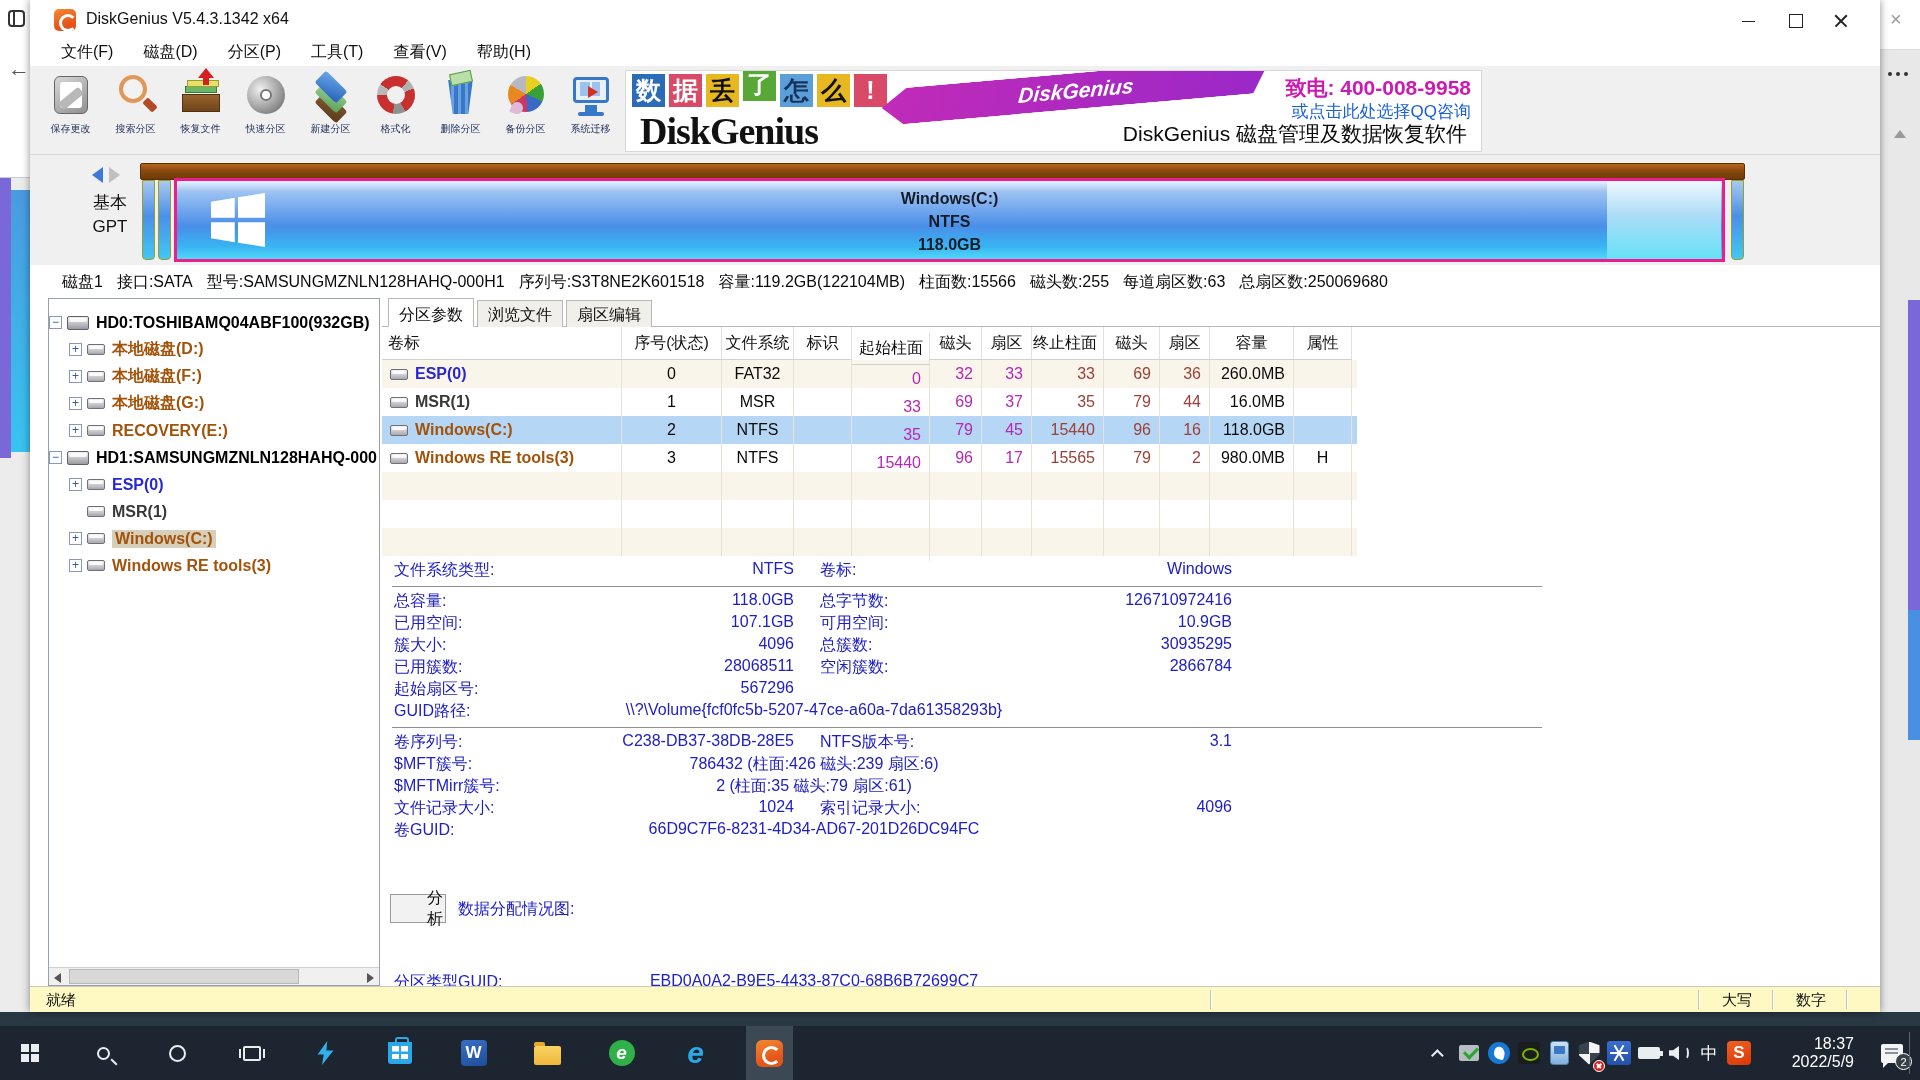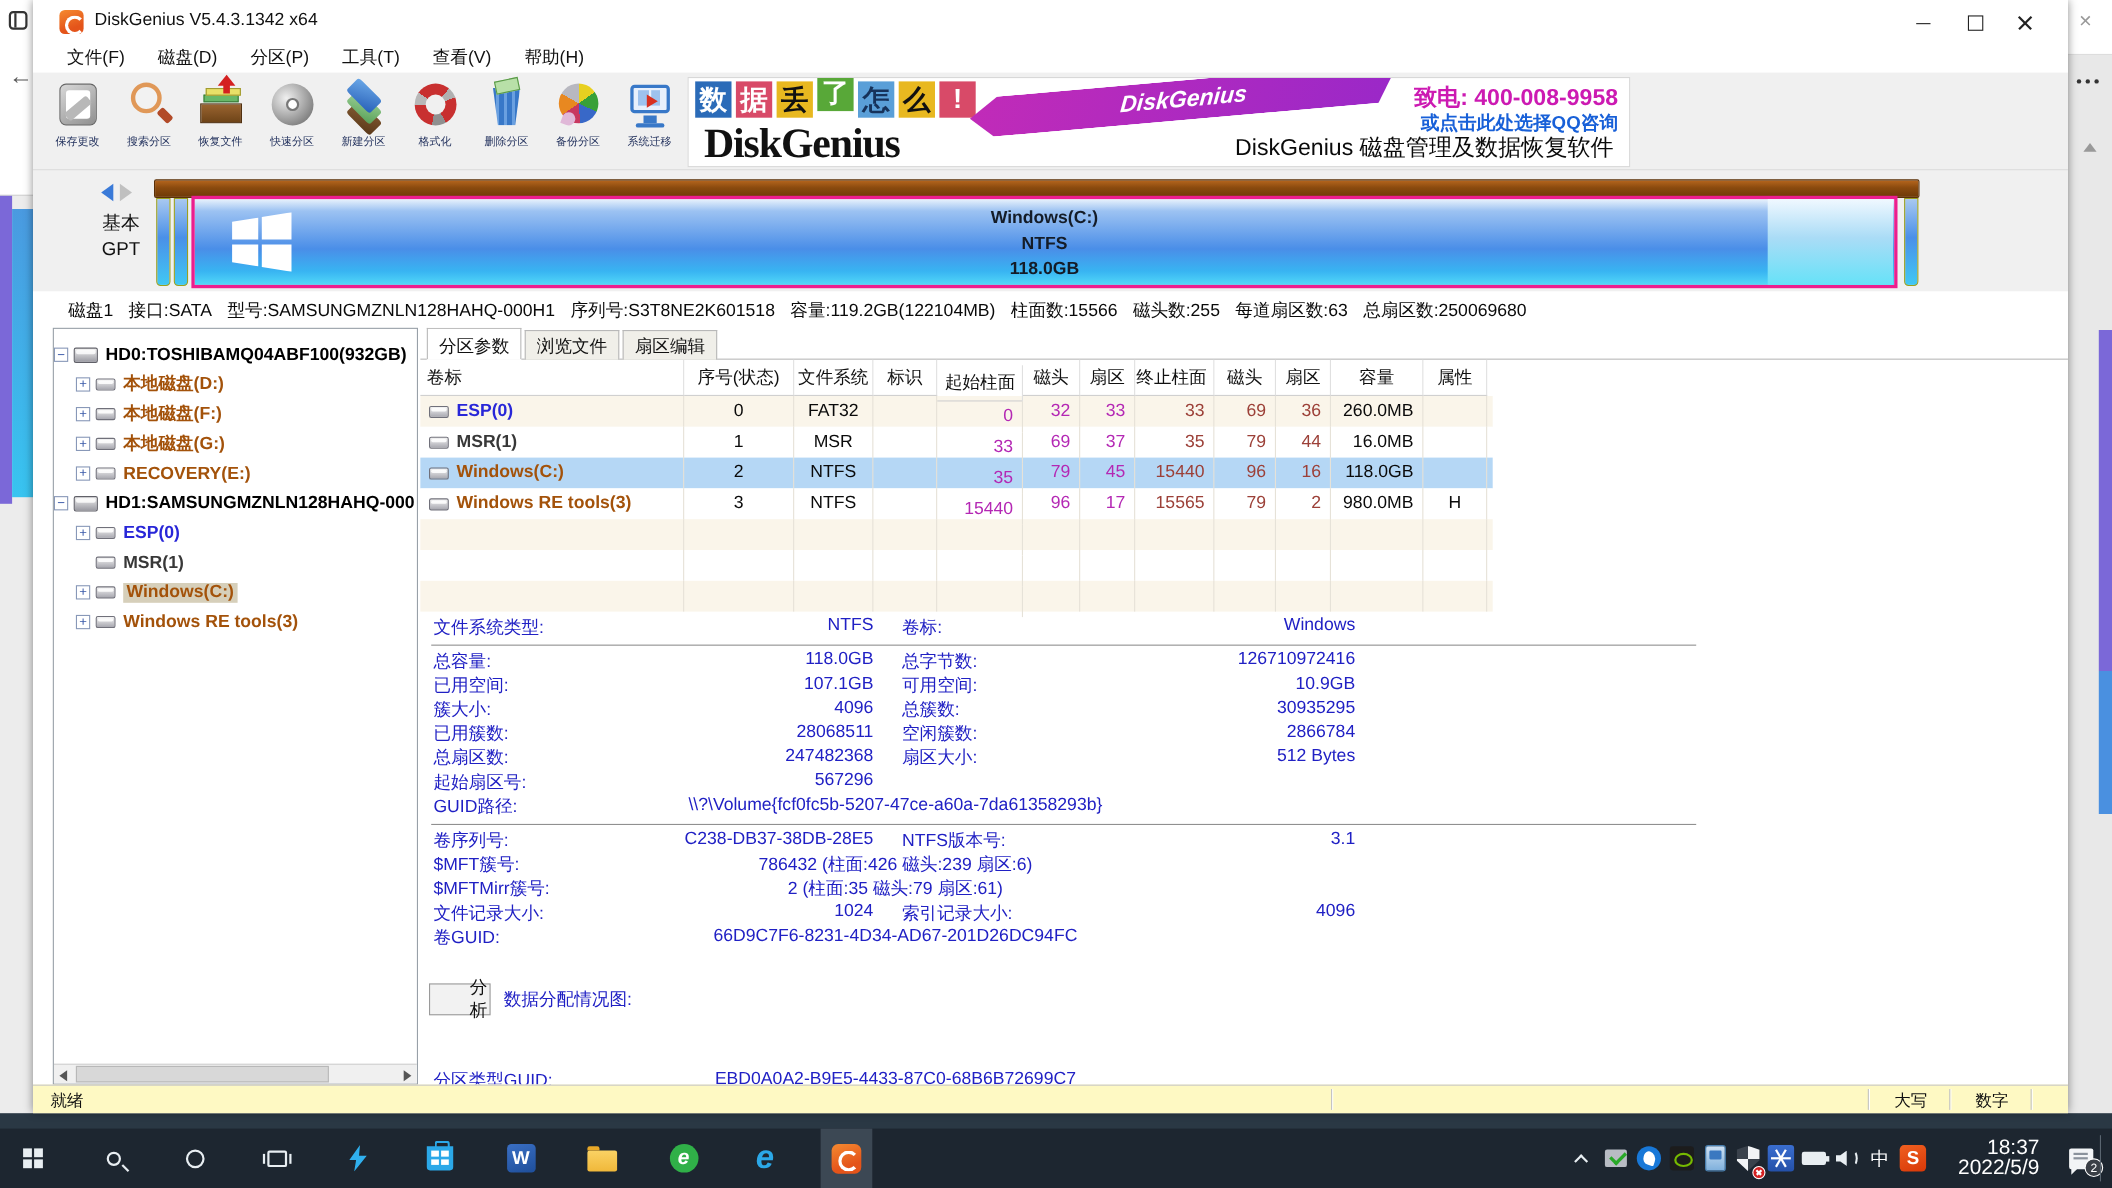--- a/index.html
+++ b/index.html
@@ -81,21 +81,21 @@
   .i-migrate .f{position:absolute;left:20px;top:14px;width:0;height:0;border-top:6px solid transparent;border-bottom:6px solid transparent;border-left:10px solid #d83020;}
 
   
   .banner { position:absolute; left:595px; top:4px; width:857px; height:82px; background:#fff; border:1px solid #d8d8d8; overflow:hidden; }
   .tiles { position:absolute; left:6px; top:3px; display:flex; }
   .tile { width:33px; height:33px; margin-right:4px; display:flex; align-items:center; justify-content:center; font-size:25px; font-weight:bold; }
   .tile.t3 { margin-top:-6px; }
   .banner-logo { position:absolute; left:14px; bottom:-2px; font-family:"Liberation Serif","DejaVu Serif",serif; font-size:38px; font-weight:900; color:#111; letter-spacing:-1px; }
   .ribbon { position:absolute; left:255px; top:2px; width:390px; height:36px; background:linear-gradient(100deg,#c12bb8,#9a28c8); transform:rotate(-5deg) skewX(-10deg); clip-path:polygon(0 50%,6% 0,100% 0,96% 100%,6% 100%); display:flex; align-items:center; justify-content:center; color:#fff; font-style:italic; font-weight:bold; font-size:21px; }
   .phone-line { position:absolute; right:10px; top:3px; font-size:21px; font-weight:bold; color:#cc1ab2; white-space:nowrap; }
-  .qq-line { position:absolute; right:10px; top:29px; font-size:17px; font-weight:bold; color:#1860d8; white-space:nowrap; }
+  .qq-line { position:absolute; right:10px; top:29px; font-size:17px; font-weight:normal; color:#1860d8; white-space:nowrap; }
   .tagline { position:absolute; right:14px; bottom:3px; font-size:21px; color:#0a0a0a; white-space:nowrap; }
 
   
   .pov { position:absolute; left:0; top:155px; width:100%; height:110px; background:#f0f0f0; }
   .pov-nav { position:absolute; left:62px; top:12px; width:60px; display:flex; gap:6px; }
   .arr-l { width:0;height:0;border-top:8px solid transparent;border-bottom:8px solid transparent;border-right:11px solid #3a7ad8; }
   .arr-r { width:0;height:0;border-top:8px solid transparent;border-bottom:8px solid transparent;border-left:11px solid #c0c0c0; }
   .pov-type { position:absolute; left:40px; top:36px; width:80px; text-align:center; font-size:17px; color:#111; line-height:24px; }
   .diskbar { position:absolute; left:110px; top:8px; width:1605px; height:97px; }
   .disk-cap { position:absolute; left:0; top:0; width:1605px; height:17px; background:linear-gradient(180deg,#b5651d,#8a4a0e 45%,#6e3a08); border:1px solid #5a2f06; border-radius:2px; }
@@ -225,21 +225,21 @@
   .shield-badge::before { transform:rotate(45deg); } .shield-badge::after { transform:rotate(-45deg); }
   .snow { width:24px; height:24px; border-radius:3px; background:linear-gradient(180deg,#3a6ed0,#2450a8); position:relative; }
   .snow i { position:absolute; left:3px; top:11px; width:18px; height:2px; background:#fff; }
   .snow i:nth-child(2) { transform:rotate(60deg); } .snow i:nth-child(3) { transform:rotate(-60deg); }
   .batt { width:22px; height:12px; border:2px solid #e8eef2; border-radius:2px; position:relative; background:#e8eef2; }
   .batt::after { content:""; position:absolute; right:-5px; top:2px; width:3px; height:5px; background:#e8eef2; }
   .spk { width:10px; height:14px; background:#e8eef2; clip-path:polygon(0 30%,40% 30%,100% 0,100% 100%,40% 70%,0 70%); position:relative; }
   .spk-arc { width:8px; height:14px; border:2px solid transparent; border-right:2px solid #e8eef2; border-radius:50%; margin-left:2px; }
   .ime { color:#fff; font-size:17px; }
   .sgs { width:24px; height:24px; border-radius:4px; background:linear-gradient(160deg,#f06020,#d83808); color:#fff; font-weight:bold; font-size:17px; display:flex; align-items:center; justify-content:center; }
-  .clock { width:86px; text-align:right; color:#fff; font-size:19px; line-height:18px; margin:0 10px 0 14px; }
+  .clock { width:86px; text-align:right; color:#fff; font-size:16px; line-height:18px; margin:0 10px 0 14px; }
   .notif { width:56px; height:54px; display:flex; align-items:center; justify-content:center; position:relative; }
   .notif .bub { width:22px; height:19px; background:#f2f4f6; border-radius:2px; position:relative; }
   .notif .bub::before { content:""; position:absolute; left:2px; bottom:-5px; width:0; height:0; border-left:6px solid #f2f4f6; border-bottom:6px solid transparent; }
   .notif .bub::after { content:""; position:absolute; left:4px; top:4px; width:13px; height:2px; background:#8a929c; box-shadow:0 4px 0 #8a929c; }
   .notif .badge { position:absolute; right:8px; bottom:10px; width:17px; height:17px; border-radius:50%; background:#3a3f46; border:1.5px solid #fff; color:#fff; font-size:11px; display:flex; align-items:center; justify-content:center; }
   .tb-edge { position:absolute; right:10px; top:1032px; width:1px; height:42px; background:#5a6570; }
 </style>
 </head>
 <body>
 
@@ -635,26 +635,20 @@
               <span class="dlabel2">总簇数:</span>
               <span class="dval2">30935295</span>
             </div>
           <div class="drow">
               <span class="dlabel">已用簇数:</span>
               <span class="dval">28068511</span>
               <span class="dlabel2">空闲簇数:</span>
               <span class="dval2">2866784</span>
             </div>
           <div class="drow">
-              <span class="dlabel">总扇区数:</span>
-              <span class="dval">247482368</span>
-              <span class="dlabel2">扇区大小:</span>
-              <span class="dval2">512 Bytes</span>
-            </div>
-          <div class="drow">
               <span class="dlabel">起始扇区号:</span>
               <span class="dval">567296</span>
             </div>
           <div class="drow">
               <span class="dlabel">GUID路径:</span>
               <span class="dval wide">\\?\Volume{fcf0fc5b-5207-47ce-a60a-7da61358293b}</span>
             </div>
           <div class="dsep"></div>
           <div class="drow">
               <span class="dlabel">卷序列号:</span>

